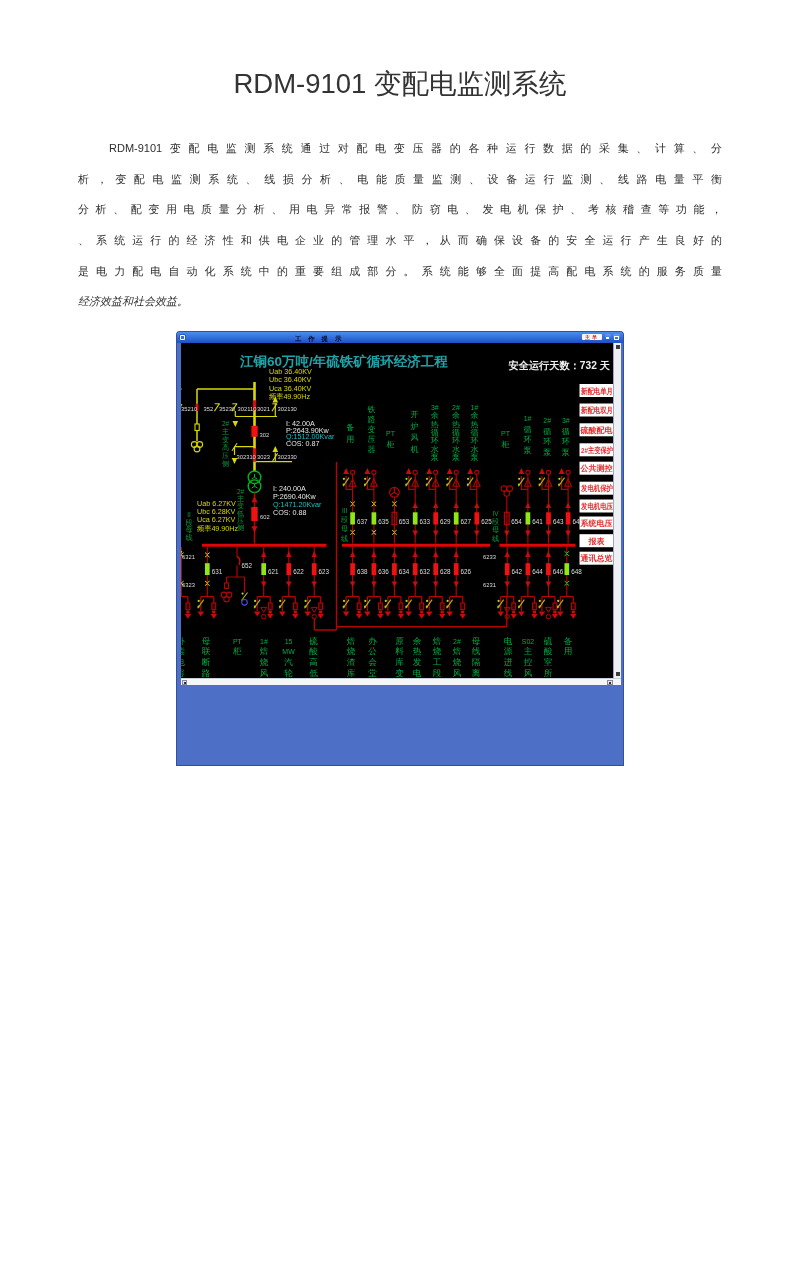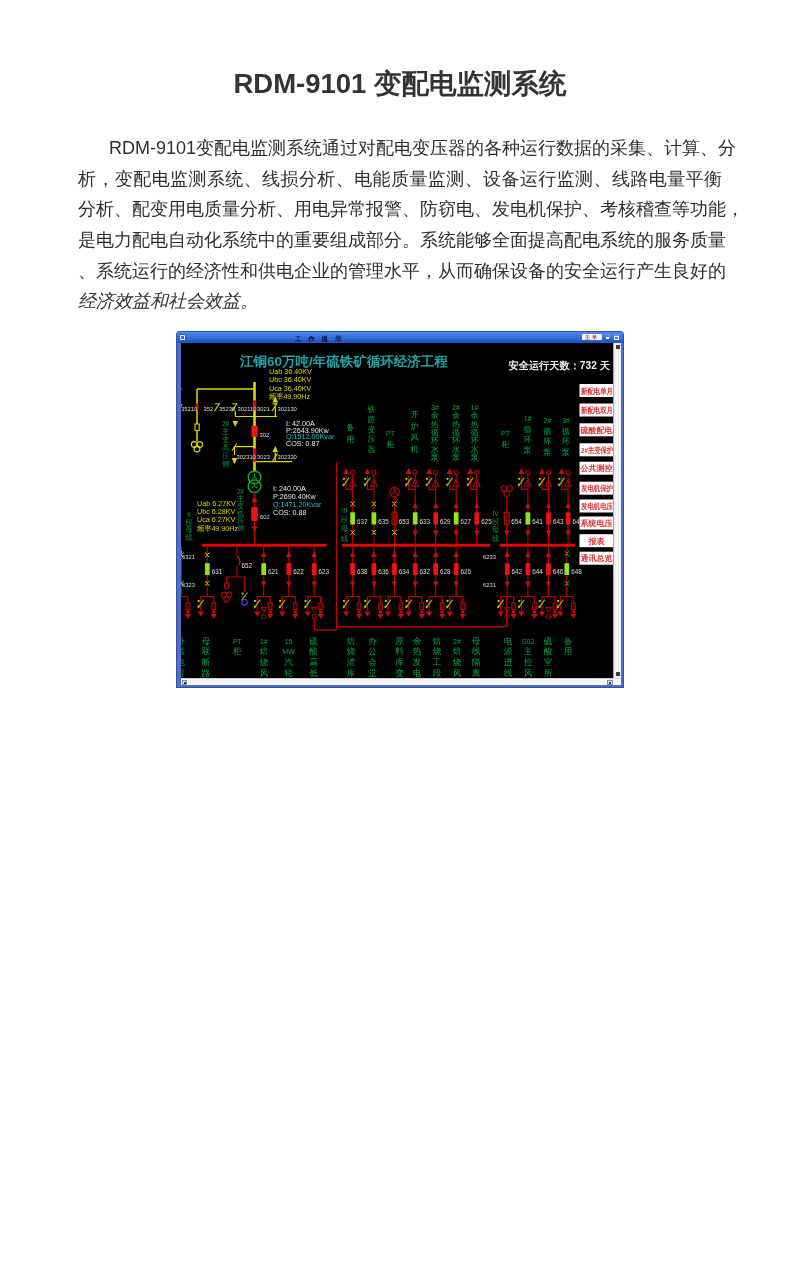--- a/index.html
+++ b/index.html
@@ -1,40 +1,40 @@
 <!DOCTYPE html>
 <html lang="zh"><head><meta charset="utf-8">
 <style>
 html,body{margin:0;padding:0;background:#fff;width:800px;height:1279px;overflow:hidden;
  font-family:"Liberation Sans",sans-serif;}
 #page{position:absolute;left:0;top:0;width:800px;height:1279px;background:#fff;}
-.ttl{position:absolute;left:0;top:66px;width:800px;text-align:center;font-size:27.5px;font-weight:bold;
+.ttl{position:absolute;left:0;top:66px;width:800px;text-align:center;font-size:27.5px;font-weight:normal;
  color:#333;}
-.para{position:absolute;left:78px;top:133px;width:644px;color:#2e2e2e;font-size:18px;}
+.para{position:absolute;left:78px;top:133px;width:644px;color:#2e2e2e;font-size:11px;}
 .para div{height:30.7px;line-height:30.7px;text-align:justify;text-align-last:justify;white-space:nowrap;}
 .para div.last{text-align-last:left;font-style:italic;}
-#win{position:absolute;left:177px;top:332px;width:446px;height:355px;background:#4d6fc6;
+#win{position:absolute;left:177px;top:332px;width:446px;height:433px;background:#4d6fc6;
  border-radius:3px 3px 0 0;box-shadow:0 0 0 1px #32509e;}
 #tbar{position:absolute;left:0;top:0;width:446px;height:11px;border-radius:3px 3px 0 0;
  background:linear-gradient(#4a8ef0,#1e50c4);}
 #content{position:absolute;left:4px;top:11px;width:432px;height:335px;background:#000;}
 #vsb{position:absolute;left:436px;top:11px;width:8px;height:335px;background:#eef0f4;border-left:1px solid #9aa8c8;box-sizing:border-box;}
 #hsb{position:absolute;left:4px;top:346px;width:440px;height:7px;background:#f4f6f8;border-top:1px solid #c8cedc;box-sizing:border-box;}
 .sbtn{position:absolute;background:#e2e6ee;border:1px solid #889;box-sizing:border-box;}
 </style></head><body>
 <div id="page">
 
 <div class="ttl">RDM-9101 变配电监测系统</div>
 
 <div class="para">
 <div style="text-indent:31px">RDM-9101变配电监测系统通过对配电变压器的各种运行数据的采集、计算、分</div>
 <div>析，变配电监测系统、线损分析、电能质量监测、设备运行监测、线路电量平衡</div>
 <div>分析、配变用电质量分析、用电异常报警、防窃电、发电机保护、考核稽查等功能，</div>
+<div>、系统运行的经济性和供电企业的管理水平，从而确保设备的安全运行产生良好的</div>
 <div>是电力配电自动化系统中的重要组成部分。系统能够全面提高配电系统的服务质量</div>
-<div>、系统运行的经济性和供电企业的管理水平，从而确保设备的安全运行产生良好的</div>
 <div class="last">经济效益和社会效益。</div>
 </div>
 
 <div id="win">
 
 <div id="tbar"></div>
 
 <div style="position:absolute;left:2px;top:1.5px;width:7px;height:7px;background:#fff;border:1px solid #2a55b8;border-radius:2px;box-sizing:border-box;">
         <div style="position:absolute;left:1px;top:1px;width:3px;height:3px;background:#3a6fd8;"></div>
       </div>

